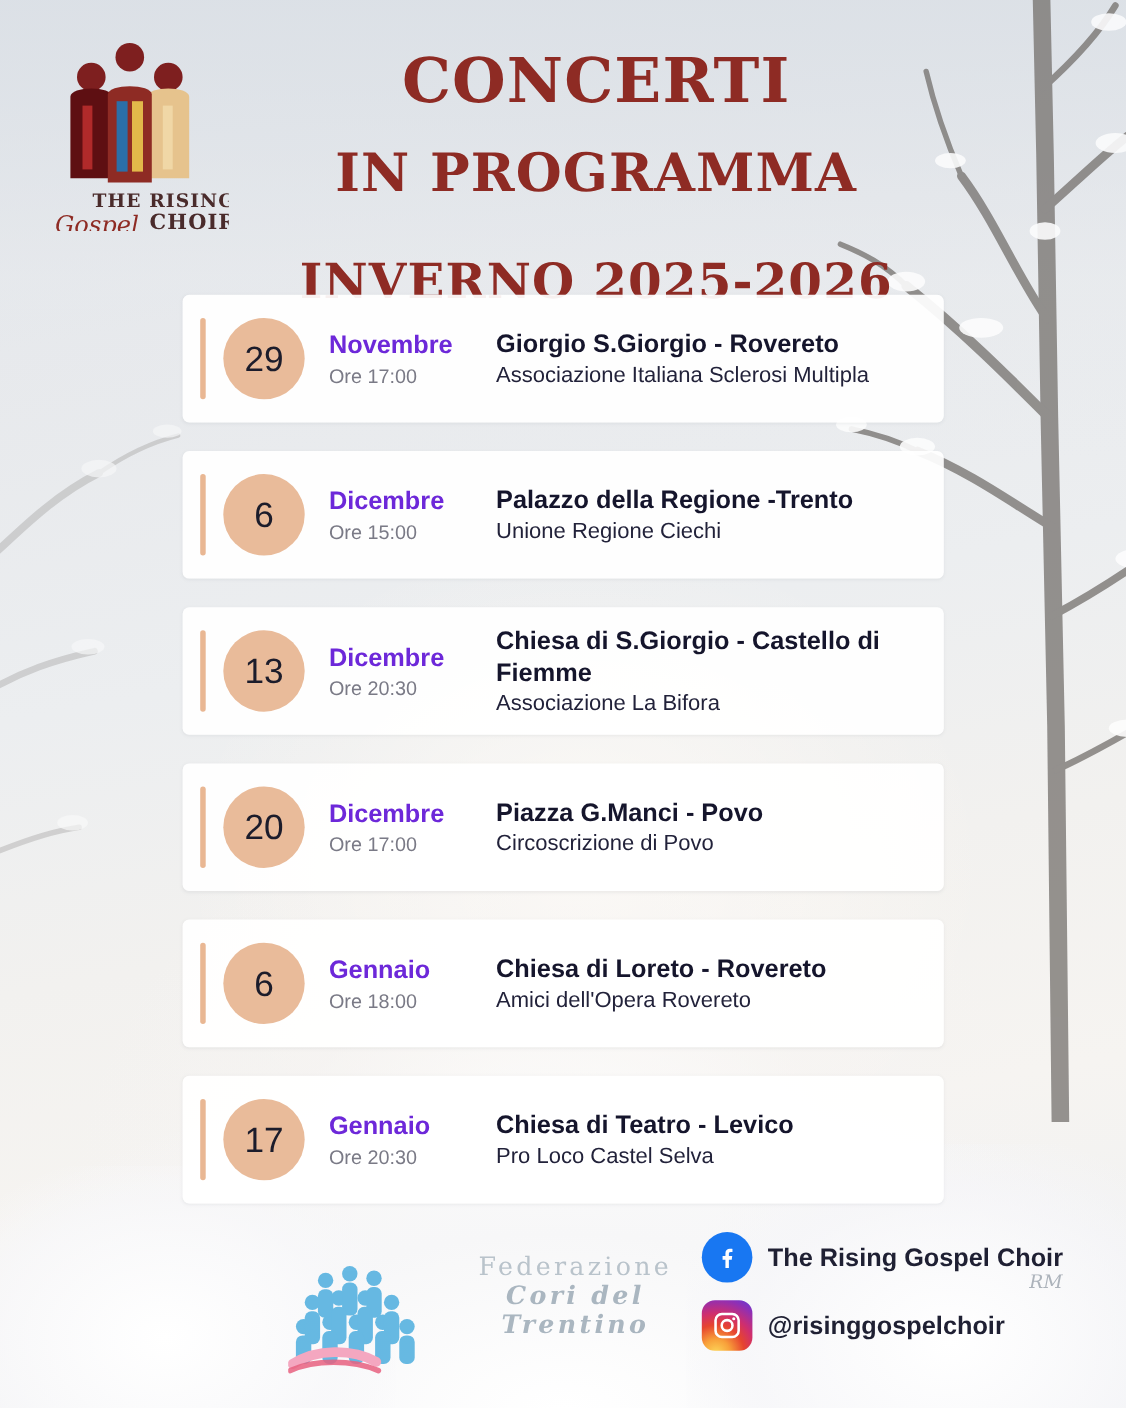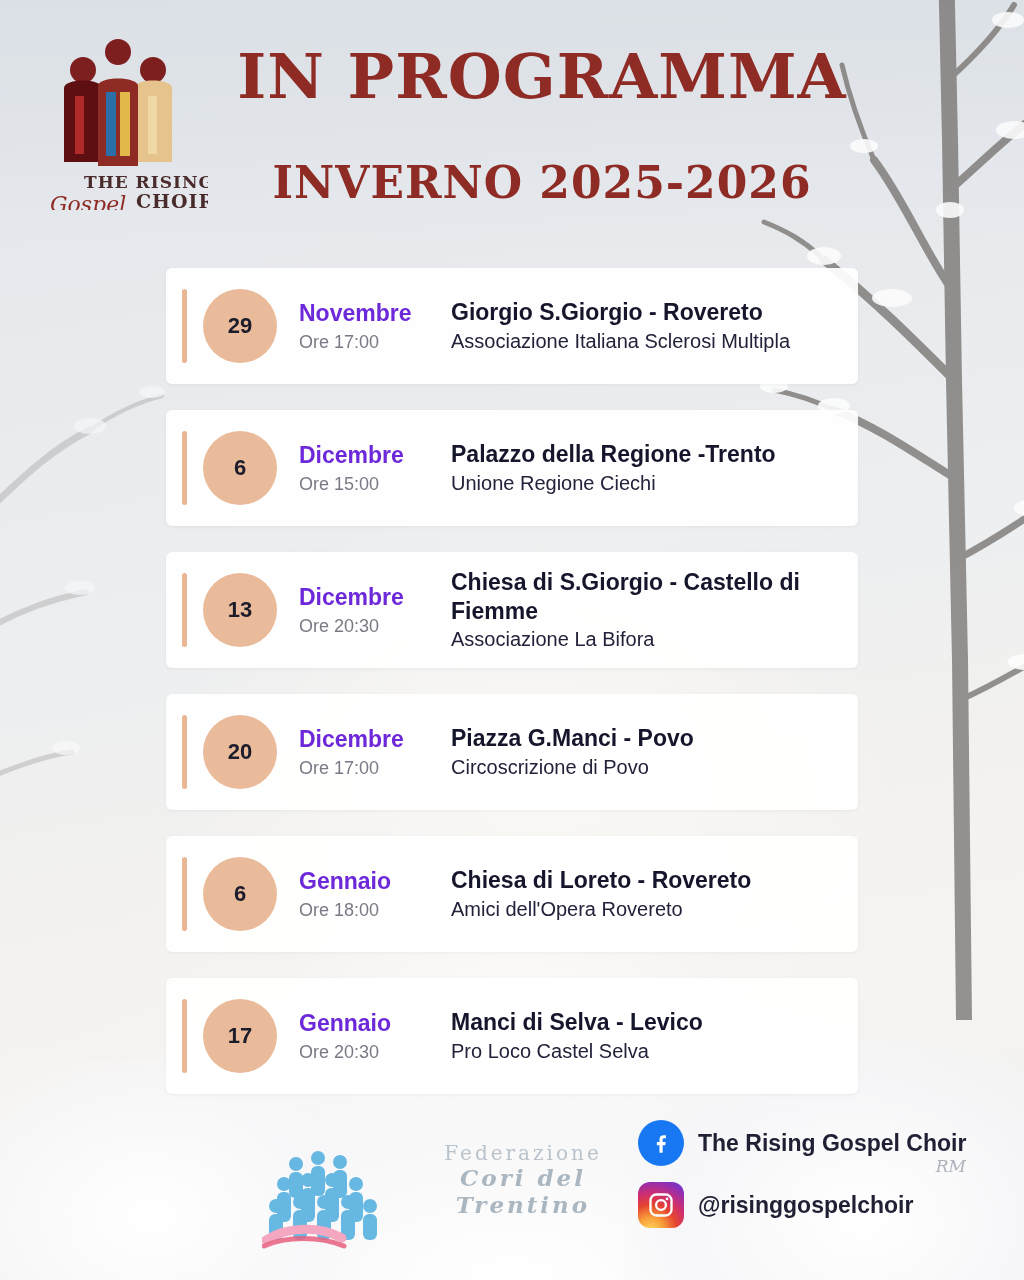--- a/index.html
+++ b/index.html
@@ -57,21 +57,21 @@
   .title-line {
     font-family: "DejaVu Serif", serif;
     font-weight: bold;
     color: #8e2b24;
     letter-spacing: 1px;
     line-height: 1.08;
     text-transform: uppercase;
     white-space: nowrap;
   }
   .t1 { font-size: 56px; }
-  .t2 { font-size: 62px; }
+  .t2 { font-size: 48px; margin-top: 29px; }
   .t3 { font-size: 44px; margin-top: 48px; }
 
   
   .events {
     position: absolute; left: 166px; top: 268px; width: 692px;
   }
   .event-card {
     position: relative;
     display: flex;
     align-items: center;
@@ -86,21 +86,21 @@
     width: 5px; height: 74px; border-radius: 3px;
     background: #e9b793;
     margin-left: 16px; margin-right: 16px;
     flex: 0 0 auto;
   }
   .day-circle {
     width: 74px; height: 74px; border-radius: 50%;
     background: #e9bb9a;
     display: flex; align-items: center; justify-content: center;
     color: #1c1c2b;
-    font-size: 22px; font-weight: bold;
+    font-size: 32px; font-weight: normal;
     flex: 0 0 auto;
   }
   .when {
     margin-left: 22px;
     width: 152px;
     flex: 0 0 auto;
   }
   .month {
     font-size: 23px; font-weight: bold; color: #6d28d9; line-height: 1.25;
   }
@@ -116,21 +116,21 @@
   }
 
   
   .fct-logo { position: absolute; left: 262px; bottom: 30px; width: 360px; height: 110px; }
   .fct-text {
     position: absolute; left: 408px; bottom: 62px;
     font-family: "DejaVu Serif", serif;
     color: #b9c3cb; letter-spacing: 3px; line-height: 1.15;
     text-align: center; width: 230px;
   }
-  .fct-text .l1 { font-size: 20px; text-align: center; }
+  .fct-text .l1 { font-size: 23px; text-align: center; }
   .fct-text .l2 { font-size: 23px; font-weight: bold; color: #aab6c0; font-style: italic; }
 
   .social { position: absolute; right: 56px; bottom: 36px; width: 330px; }
   .social-row { display: flex; align-items: center; margin-bottom: 16px; }
   .social-row .handle {
     margin-left: 14px; font-size: 23px; font-weight: bold; color: #1f2033;
   }
   .ig-badge, .fb-badge {
     width: 46px; height: 46px; border-radius: 12px;
     display: flex; align-items: center; justify-content: center;
@@ -217,20 +217,21 @@
       <rect x="92" y="62" width="10" height="64" fill="#e2b84a"></rect>
       <rect x="47" y="66" width="9" height="58" fill="#b02a2a"></rect>
       <rect x="120" y="66" width="9" height="58" fill="#f0d7a6"></rect>
     </g>
     <text x="56" y="158" font-family="DejaVu Serif, serif" font-size="17" font-weight="bold" fill="#4a2b2b" letter-spacing="1">THE RISING</text>
     <text x="22" y="182" font-family="DejaVu Serif, serif" font-size="22" font-style="italic" fill="#8e2b24">Gospel</text>
     <text x="108" y="178" font-family="DejaVu Serif, serif" font-size="19" font-weight="bold" fill="#4a2b2b" letter-spacing="1">CHOIR</text>
   </svg>
 
   <div class="title-block">
+    <div class="title-line t1">Concerti</div>
     <div class="title-line t2">in programma</div>
     <div class="title-line t3">Inverno 2025-2026</div>
   </div>
 
   <div class="events">
 
     <div class="event-card">
       <div class="accent-bar"></div>
       <div class="day-circle">29</div>
       <div class="when">
@@ -296,21 +297,21 @@
     </div>
 
     <div class="event-card">
       <div class="accent-bar"></div>
       <div class="day-circle">17</div>
       <div class="when">
         <div class="month">Gennaio</div>
         <div class="time">Ore 20:30</div>
       </div>
       <div class="what">
-        <div class="venue">Manci di Selva - Levico</div>
+        <div class="venue">Chiesa di Teatro - Levico</div>
         <div class="org">Pro Loco Castel Selva</div>
       </div>
     </div>
 
   </div>
 
   <svg class="fct-logo" viewBox="0 0 360 110">
     <g fill="#57b2e0" opacity="0.9">
       <circle cx="34" cy="24" r="7"></circle>
         <circle cx="56" cy="18" r="7"></circle>

